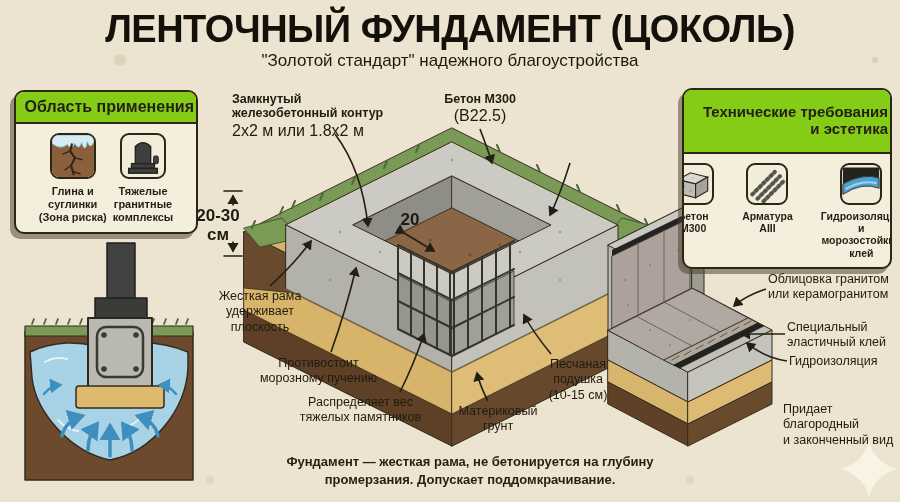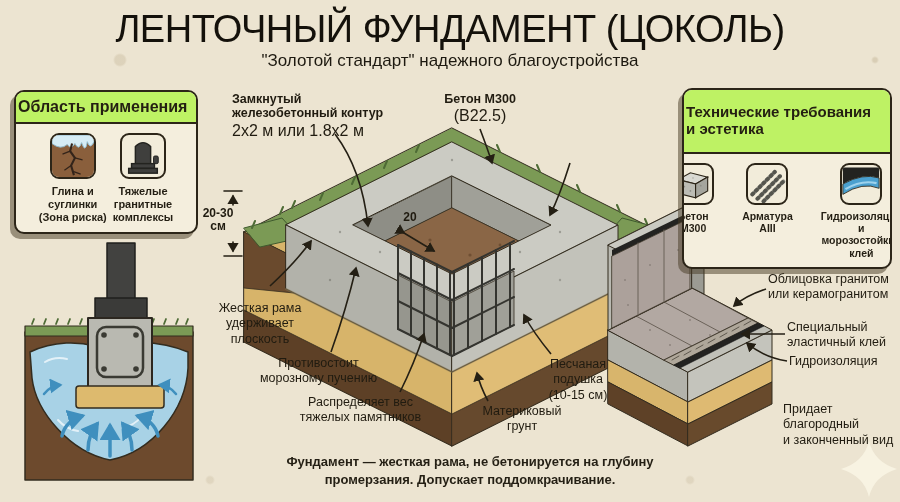--- a/index.html
+++ b/index.html
@@ -13,43 +13,43 @@
       radial-gradient(circle at 795px 175px, rgba(160,140,100,.18) 0 6px, transparent 9px),
       radial-gradient(circle at 40px 460px, rgba(160,140,100,.20) 0 4px, transparent 6px),
       radial-gradient(circle at 210px 480px, rgba(160,140,100,.16) 0 3px, transparent 5px),
       radial-gradient(circle at 690px 480px, rgba(160,140,100,.16) 0 3px, transparent 5px),
       radial-gradient(circle at 875px 60px, rgba(160,140,100,.25) 0 2px, transparent 4px),
       #ece4d1;
   }
   .scene-svg{position:absolute;left:0;top:0;z-index:1;}
   .txt{position:absolute;z-index:2;}
   .prewrap{white-space:pre-line;}
-  .page-title{left:0;top:8px;width:900px;text-align:center;font-size:38px;font-weight:400;
+  .page-title{left:0;top:8px;width:900px;text-align:center;font-size:38px;font-weight:700;
     letter-spacing:-.5px;color:#14110b;}
   .page-subtitle{left:0;top:51px;width:900px;text-align:center;font-size:17px;color:#1d1910;}
   .panel{position:absolute;z-index:3;border:2px solid #2c2518;border-radius:10px;overflow:hidden;
     background:#f4eedd;box-shadow:-4px 5px 0 rgba(70,57,36,.5);}
-  .panel-header{background:#bef264;border-bottom:2px solid #2c2518;text-align:left;
+  .panel-header{background:#84cc16;border-bottom:2px solid #2c2518;text-align:right;
     font-weight:700;color:#241f12;}
   .lp .panel-header{font-size:16px;padding:6px 2px;}
   .rp .panel-header{font-size:15px;line-height:1.12;padding:14px 2px;}
   .panel-body{display:flex;justify-content:center;gap:6px;padding:9px 4px 8px;}
   .panel-item{display:flex;flex-direction:column;align-items:center;}
   .tile{display:flex;align-items:center;justify-content:center;background:#f2ecda;
     border:2px solid #2c2518;border-radius:9px;overflow:hidden;box-sizing:border-box;}
   .lp .tile{width:46px;height:46px;}
   .rp .tile{width:42px;height:42px;}
   .caption{font-size:11px;font-weight:700;line-height:1.18;text-align:center;margin-top:6px;color:#241f14;}
   .rp .caption{font-size:10.5px;margin-top:5px;}
   .co{position:absolute;z-index:2;color:#201b10;}
   .co-title{font-weight:700;font-size:12.5px;line-height:1.15;}
   .co-sub{font-size:16px;line-height:1.18;margin-top:1px;}
   .co-text{font-size:12.5px;line-height:1.22;}
   .center{text-align:center;}
-  .dim{font-weight:700;font-size:12px;line-height:1.1;}
+  .dim{font-weight:700;font-size:17px;line-height:1.1;}
   .footer-note{left:250px;top:453px;width:440px;text-align:center;font-size:13px;
     font-weight:700;line-height:1.35;color:#241f14;}
 </style>
 </head>
 <body>
 
 <div class="stage">
 
   <svg class="scene-svg" width="900" height="502" viewBox="0 0 900 502">
     <defs>
@@ -296,35 +296,35 @@
 железобетонный контур</div>
     <div class="co-sub">2х2 м или 1.8х2 м</div>
   </div>
 
   <div class="co center" style="left:425px;top:92px;width:110px;">
     <div class="co-title">Бетон М300</div>
     <div class="co-sub">(В22.5)</div>
   </div>
 
 
-  <div class="co center co-text prewrap" style="left:205px;top:289px;width:110px;margin-top:12px;">Жесткая рама
+  <div class="co center co-text prewrap" style="left:205px;top:289px;width:110px;">Жесткая рама
 удерживает
 плоскость</div>
 
   <div class="co center co-text prewrap" style="left:256px;top:356px;width:125px;">Противостоит
 морозному пучению</div>
 
   <div class="co center co-text prewrap" style="left:298px;top:395px;width:125px;">Распределяет вес
 тяжелых памятников</div>
 
   <div class="co center co-text prewrap" style="left:528px;top:357px;width:100px;">Песчаная
 подушка
 (10-15 см)</div>
 
-  <div class="co center co-text prewrap" style="left:474px;top:404px;width:96px;">Материковый
+  <div class="co center co-text prewrap" style="left:450px;top:404px;width:96px;">Материковый
 грунт</div>
 
   <div class="co co-text prewrap" style="left:768px;top:272px;width:128px;">Облицовка гранитом
 или керамогранитом</div>
 
   <div class="co co-text prewrap" style="left:787px;top:320px;width:110px;">Специальный
 эластичный клей</div>
 
   <div class="co co-text" style="left:789px;top:354px;width:110px;">Гидроизоляция</div>
 

